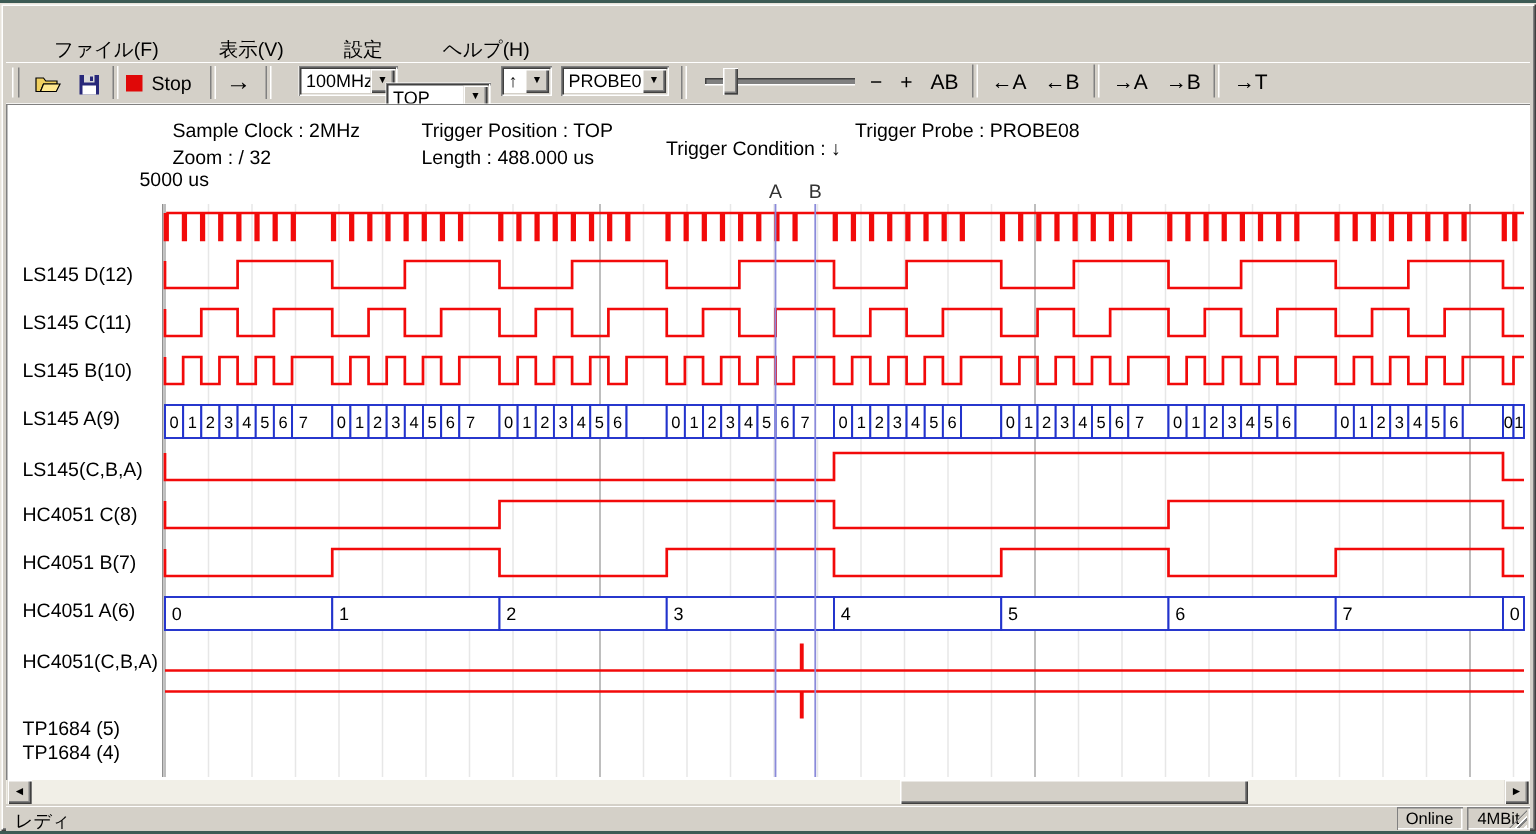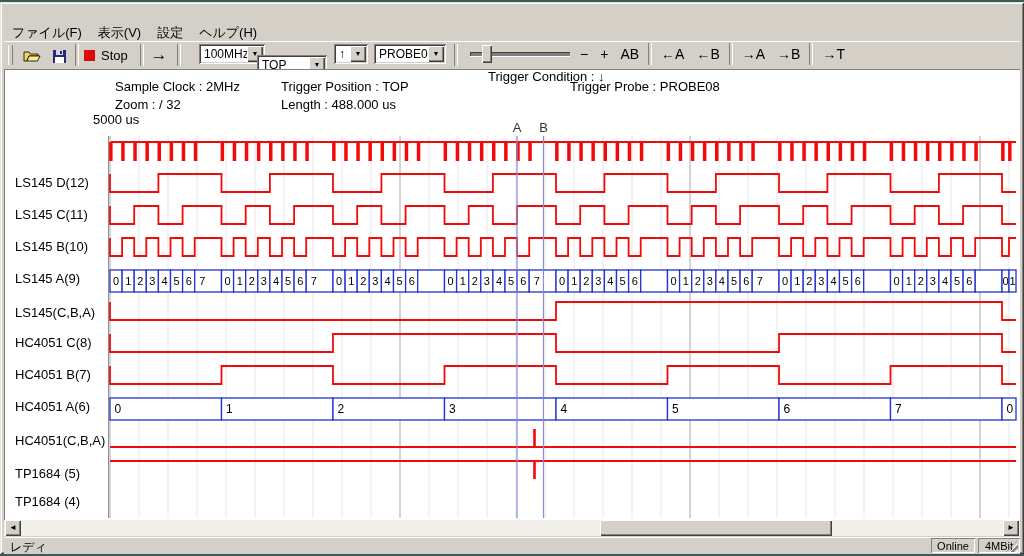--- a/index.html
+++ b/index.html
@@ -15,21 +15,21 @@
   .win-icon{width:14px;height:14px;margin:0 4px 0 2px;
     background:linear-gradient(135deg,#8a3a9a 0 50%,#c03030 50%);
     box-shadow:inset 0 0 0 1px #e8d0ff;flex:0 0 auto;}
   .title-text{white-space:nowrap;overflow:hidden;font-weight:bold;letter-spacing:.2px;}
   .winbtns{position:absolute;right:3px;top:2px;display:flex;gap:2px;}
   .wbtn{width:16px;height:14px;background:#d4d0c8;font-size:9px;line-height:13px;
     text-align:center;color:#000;
     box-shadow:inset 1px 1px 0 #fff, inset -1px -1px 0 #404040, inset -2px -2px 0 #808080;}
   .wbtn.close{margin-left:2px;}
   .menubar{left:4px;top:22px;width:1016px;height:17px;display:flex;align-items:center;font-size:13px;}
-  .menu-item{padding:1px 8px;color:#000;}
+  .menu-item{padding:1px 8px;color:#000;margin-left:24px;}
   .toolbar{left:4px;top:39px;width:1016px;height:28px;border-bottom:1px solid #fff;
     box-shadow:inset 0 1px 0 #fff;display:block;}
   .tgrip{left:4px;top:4px;width:3px;height:20px;border-left:1px solid #fff;
     border-right:1px solid #808080;}
   .tsep{width:2px;height:22px;border-left:1px solid #808080;border-right:1px solid #fff;}
   .tbtn{display:flex;align-items:center;justify-content:center;height:24px;color:#000;}
   .icon-btn{width:23px;}
   .combo{height:20px;background:#fff;display:flex;align-items:center;
     box-shadow:inset 1px 1px 0 #808080, inset -1px -1px 0 #fff,
                inset 2px 2px 0 #404040, inset -2px -2px 0 #d4d0c8;}
@@ -131,36 +131,36 @@
         <div class="navbtn">→A</div>
         <div class="navbtn">→B</div>
         <div class="tsep" style="margin: 0px 3px;"></div>
         <div class="navbtn">→T</div>
       </div>
   </div>
 
   <div class="abs client">
     <div class="abs info-text" style="left:111px;top:10px;">Sample Clock : 2MHz</div>
     <div class="abs info-text" style="left:277px;top:10px;">Trigger Position : TOP</div>
-    <div class="abs info-text" style="left:440px;top:0;margin-left:44px;">Trigger Condition : ↓</div>
+    <div class="abs info-text" style="left:440px;top:22px;">Trigger Condition : ↓</div>
     <div class="abs info-text" style="left:566px;top:10px;">Trigger Probe : PROBE08</div>
     <div class="abs info-text" style="left:111px;top:28px;">Zoom : /  32</div>
     <div class="abs info-text" style="left:277px;top:28px;">Length : 488.000 us</div>
     <div class="abs info-text" style="left:89px;top:43px;">5000 us</div>
     <div class="abs" id="labels" style="left:0;top:0;width:110px;height:451px;margin-top:32px;">
         <div class="sig-label abs" style="left: 11px; top: 74px;">LS145 D(12)</div>
         <div class="sig-label abs" style="left: 11px; top: 106px;">LS145 C(11)</div>
         <div class="sig-label abs" style="left: 11px; top: 138px;">LS145 B(10)</div>
         <div class="sig-label abs" style="left: 11px; top: 170px;">LS145 A(9)</div>
         <div class="sig-label abs" style="left: 11px; top: 204px;">LS145(C,B,A)</div>
         <div class="sig-label abs" style="left: 11px; top: 234px;">HC4051 C(8)</div>
         <div class="sig-label abs" style="left: 11px; top: 266px;">HC4051 B(7)</div>
         <div class="sig-label abs" style="left: 11px; top: 298px;">HC4051 A(6)</div>
         <div class="sig-label abs" style="left: 11px; top: 332px;">HC4051(C,B,A)</div>
-        <div class="sig-label abs" style="left: 11px; top: 365px;">TP1684 (5)</div>
+        <div class="sig-label abs" style="left: 11px; top: 377px;">TP1684 (5)</div>
         <div class="sig-label abs" style="left: 11px; top: 393px;">TP1684 (4)</div>
       </div>
   </div>
 
   <svg class="abs" id="wave-svg" style="left:4px;top:67px;" width="1016" height="451" viewBox="4 67 1016 451">
       <line x1="110" y1="134" x2="110" y2="516" stroke="#a9a9a9" stroke-width="1"></line>
       <line x1="139" y1="134" x2="139" y2="516" stroke="#e7e7e7" stroke-width="1"></line>
       <line x1="168" y1="134" x2="168" y2="516" stroke="#e7e7e7" stroke-width="1"></line>
       <line x1="197" y1="134" x2="197" y2="516" stroke="#e7e7e7" stroke-width="1"></line>
       <line x1="226" y1="134" x2="226" y2="516" stroke="#e7e7e7" stroke-width="1"></line>

